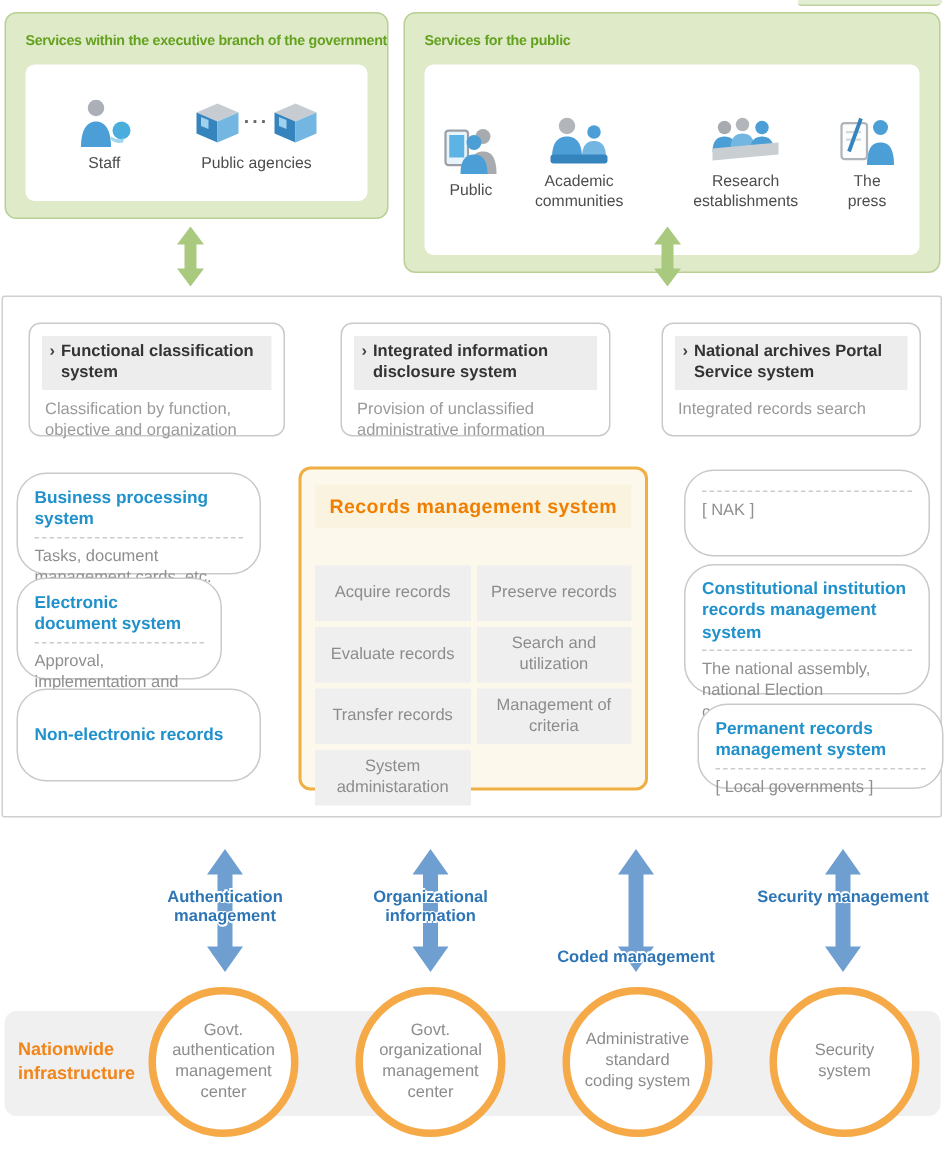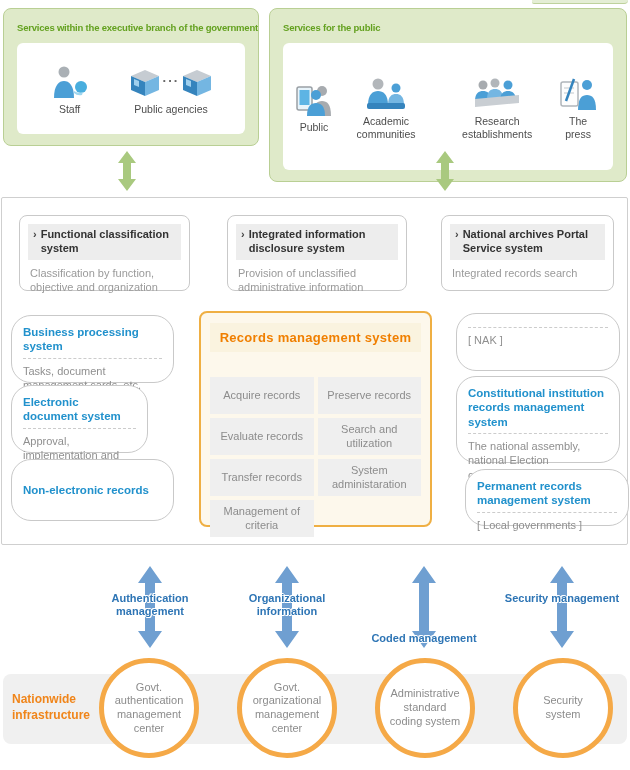--- a/index.html
+++ b/index.html
@@ -229,22 +229,22 @@
     </div>
 
     <div class="rms-box">
       <div class="rms-title">Records management system</div>
       <div class="rms-grid">
         <div class="rms-cell">Acquire records</div>
         <div class="rms-cell">Preserve records</div>
         <div class="rms-cell">Evaluate records</div>
         <div class="rms-cell">Search and utilization</div>
         <div class="rms-cell">Transfer records</div>
+        <div class="rms-cell">Management of criteria</div>
         <div class="rms-cell">System administaration</div>
-        <div class="rms-cell">Management of criteria</div>
       </div>
     </div>
 
     <div class="info-box rc1">
       <hr class="info-sep">
       <div class="info-desc">[ NAK ]</div>
     </div>
     <div class="info-box rc2">
       <div class="info-title">Constitutional institution records management system</div>
       <hr class="info-sep">

